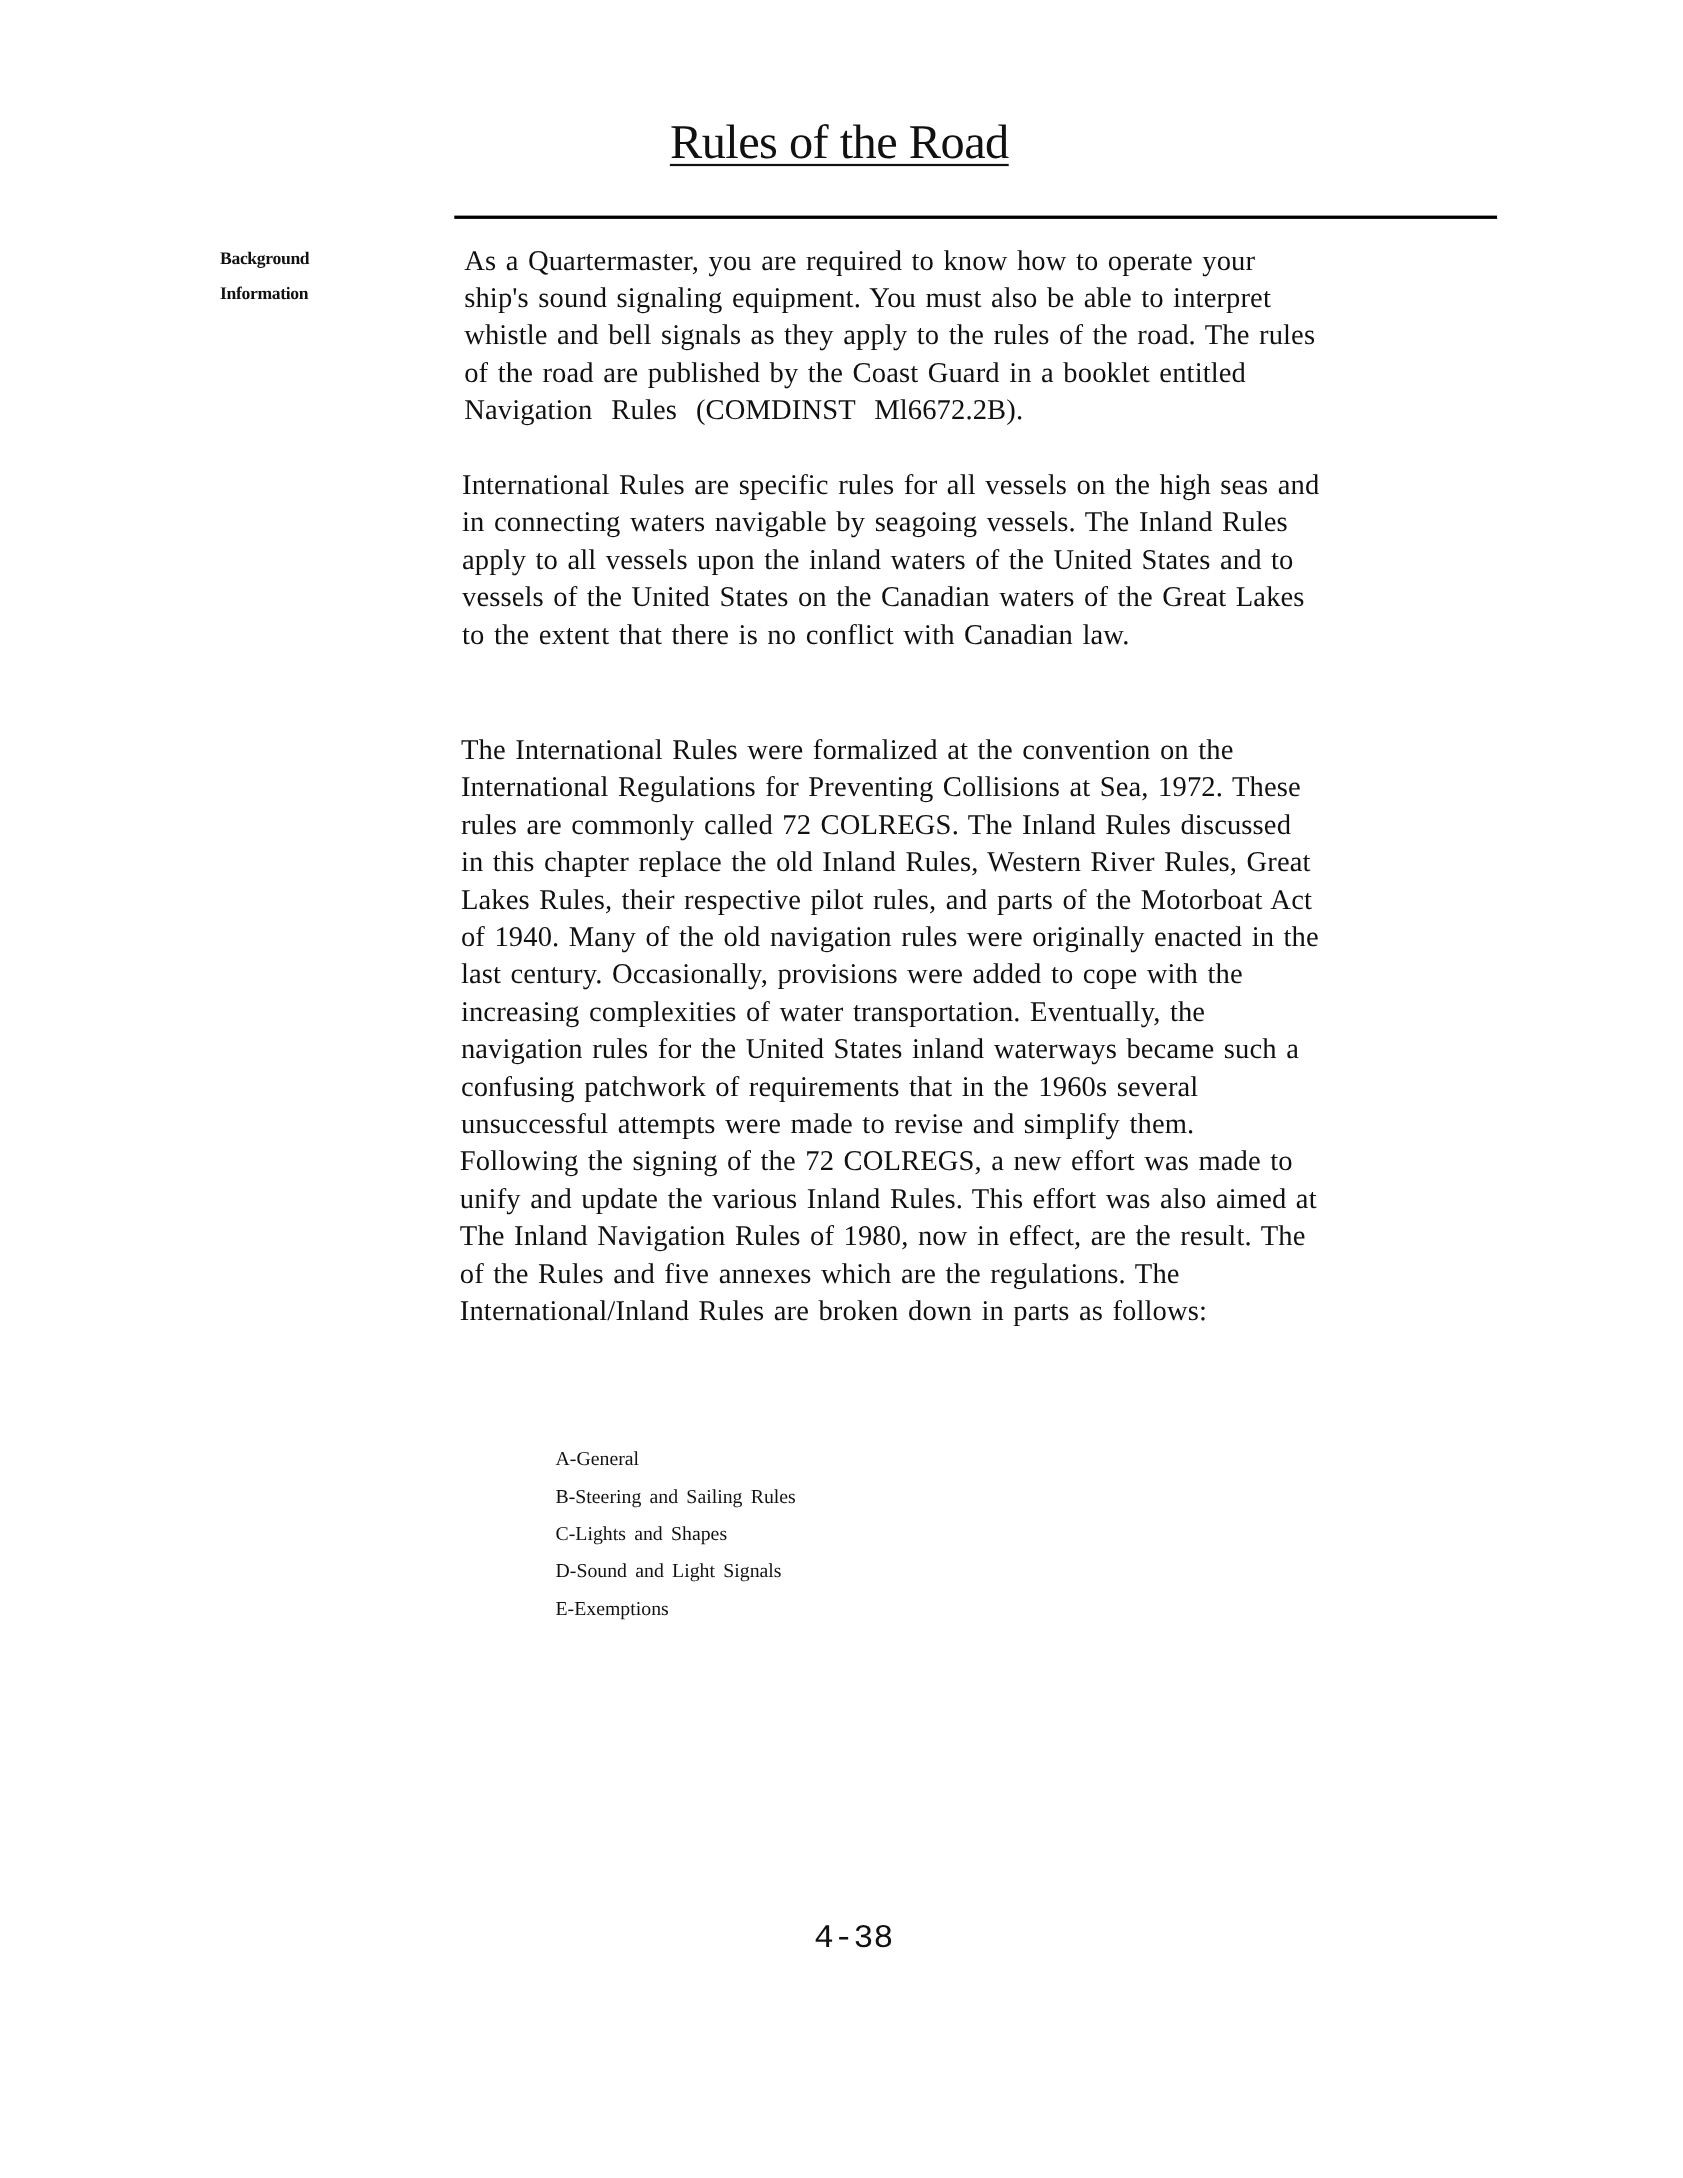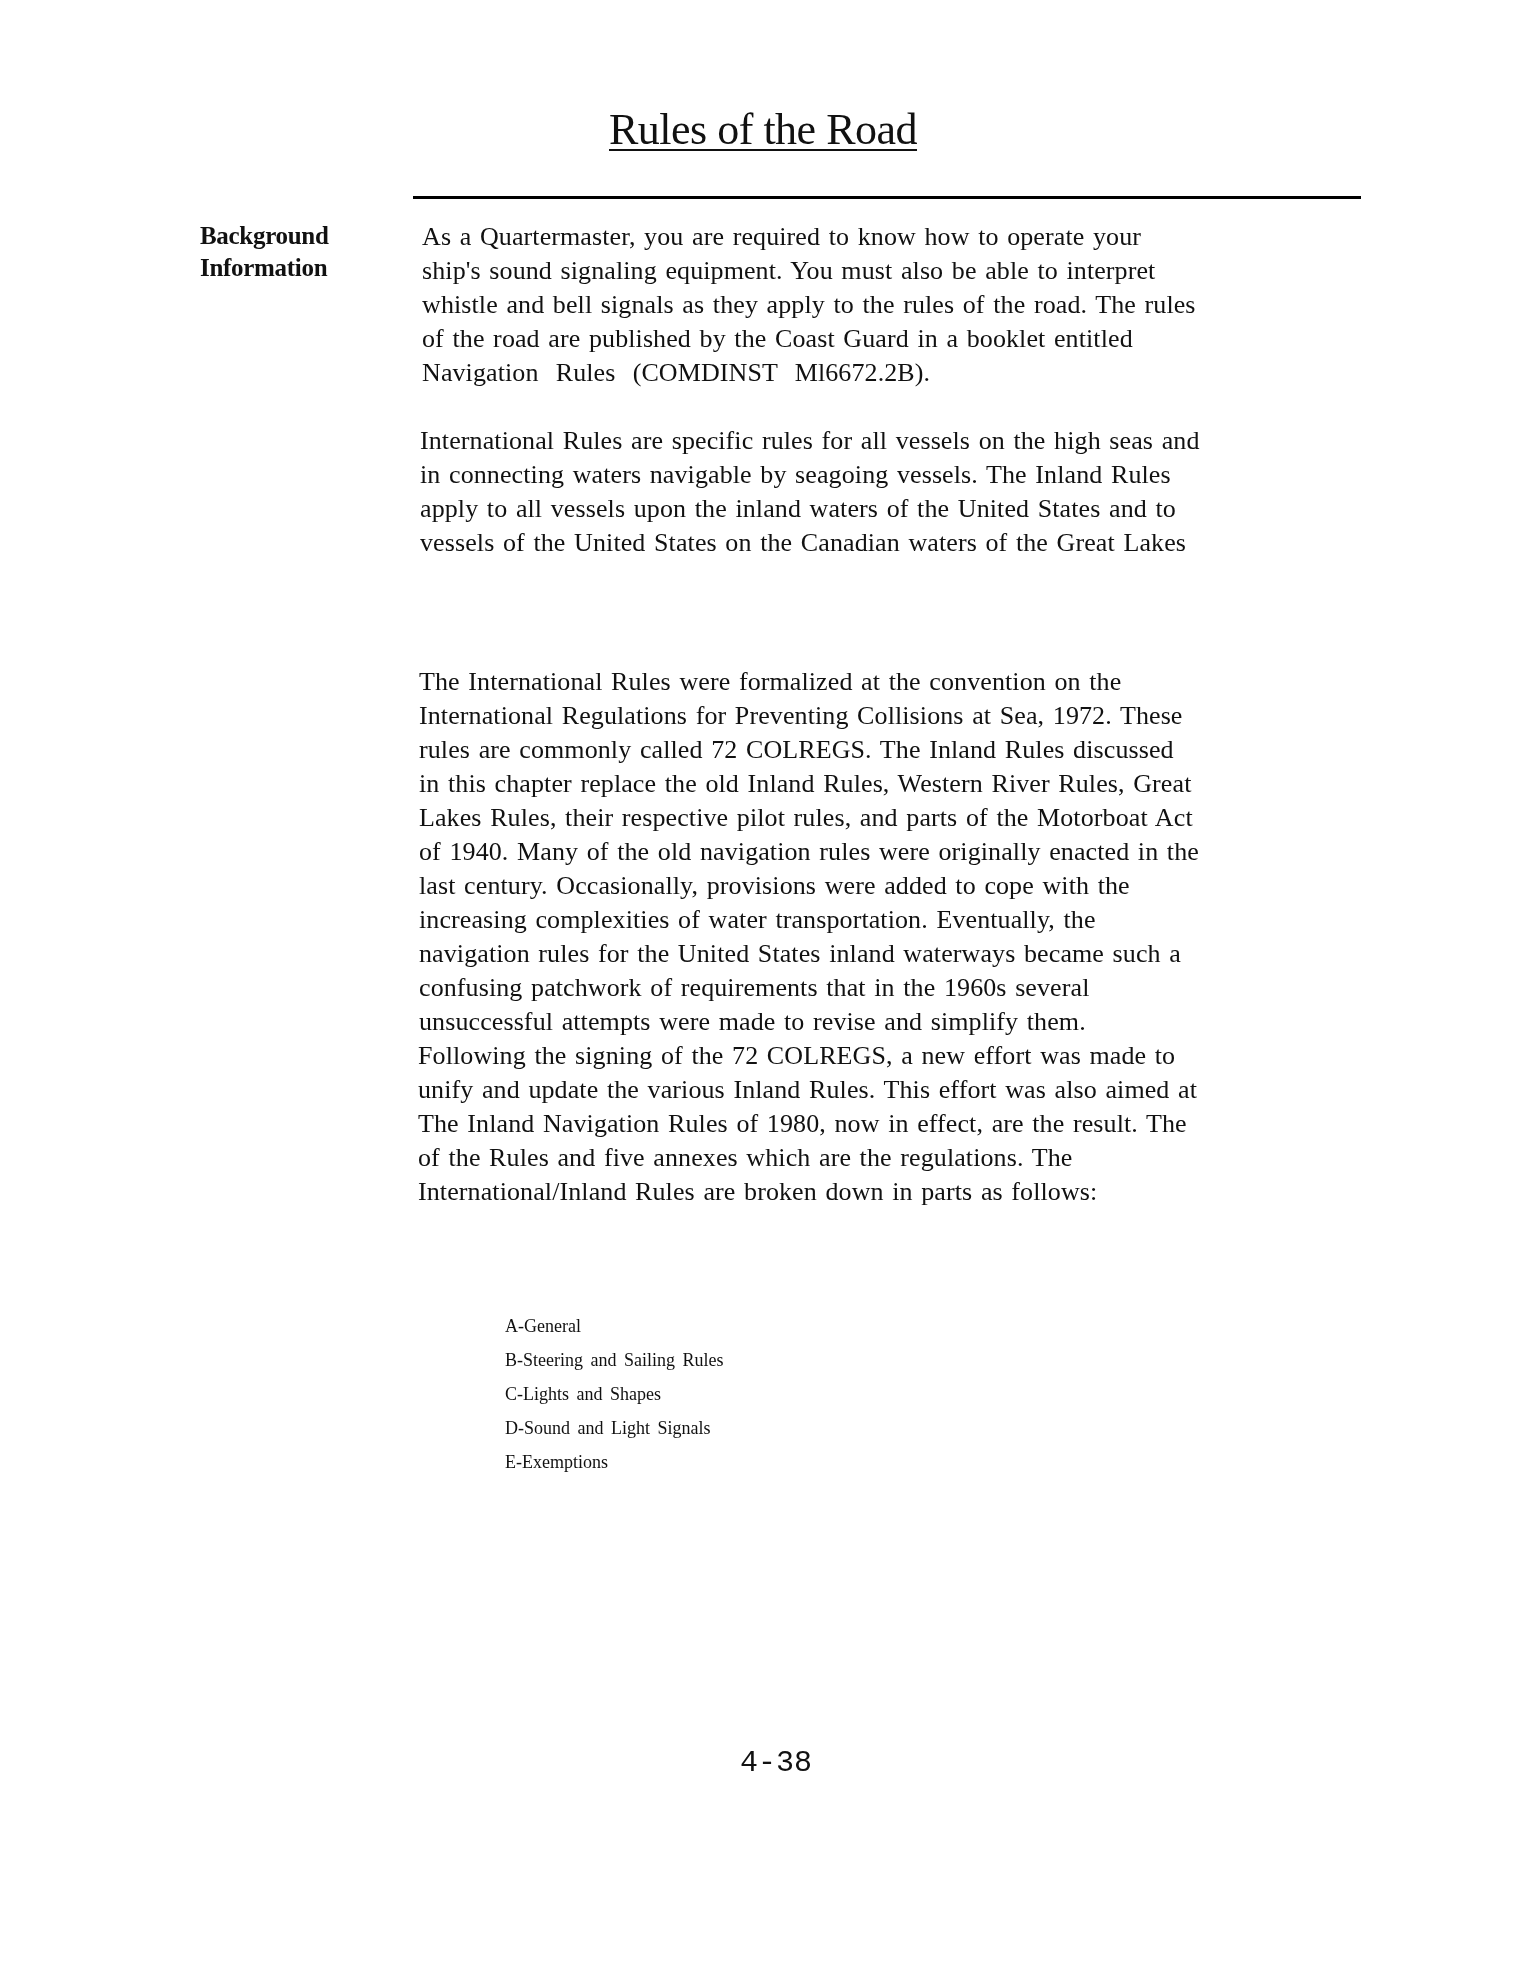--- a/index.html
+++ b/index.html
@@ -34,21 +34,21 @@
       left: 413px;
       top: 196px;
       width: 948px;
       height: 3px;
       background: #000000;
     }
     .side-heading {
       position: absolute;
       left: 200px;
       top: 220px;
-      font-size: 25px;
+      font-size: 16px;
       line-height: 32px;
       font-weight: bold;
       letter-spacing: -0.3px;
     }
     .side-heading span { display: block; }
     .para {
       position: absolute;
       font-size: 26px;
       line-height: 34px;
       letter-spacing: 0.1px;
@@ -101,20 +101,21 @@
   <span class="line">whistle and bell signals as they apply to the rules of the road. The rules</span>
   <span class="line">of the road are published by the Coast Guard in a booklet entitled</span>
   <span class="line" style="white-space: pre;">Navigation  Rules  (COMDINST  Ml6672.2B).</span>
 </div>
 
 <div class="para" id="p2">
   <span class="line">International Rules are specific rules for all vessels on the high seas and</span>
   <span class="line">in connecting waters navigable by seagoing vessels. The Inland Rules</span>
   <span class="line">apply to all vessels upon the inland waters of the United States and to</span>
   <span class="line">vessels of the United States on the Canadian waters of the Great Lakes</span>
+  <span class="line">to the extent that there is no conflict with Canadian law.</span>
 </div>
 
 <div class="para" id="p3">
   <span class="line">The International Rules were formalized at the convention on the</span>
   <span class="line">International Regulations for Preventing Collisions at Sea, 1972. These</span>
   <span class="line">rules are commonly called 72 COLREGS. The Inland Rules discussed</span>
   <span class="line">in this chapter replace the old Inland Rules, Western River Rules, Great</span>
   <span class="line">Lakes Rules, their respective pilot rules, and parts of the Motorboat Act</span>
   <span class="line">of 1940. Many of the old navigation rules were originally enacted in the</span>
   <span class="line">last century. Occasionally, provisions were added to cope with the</span>

